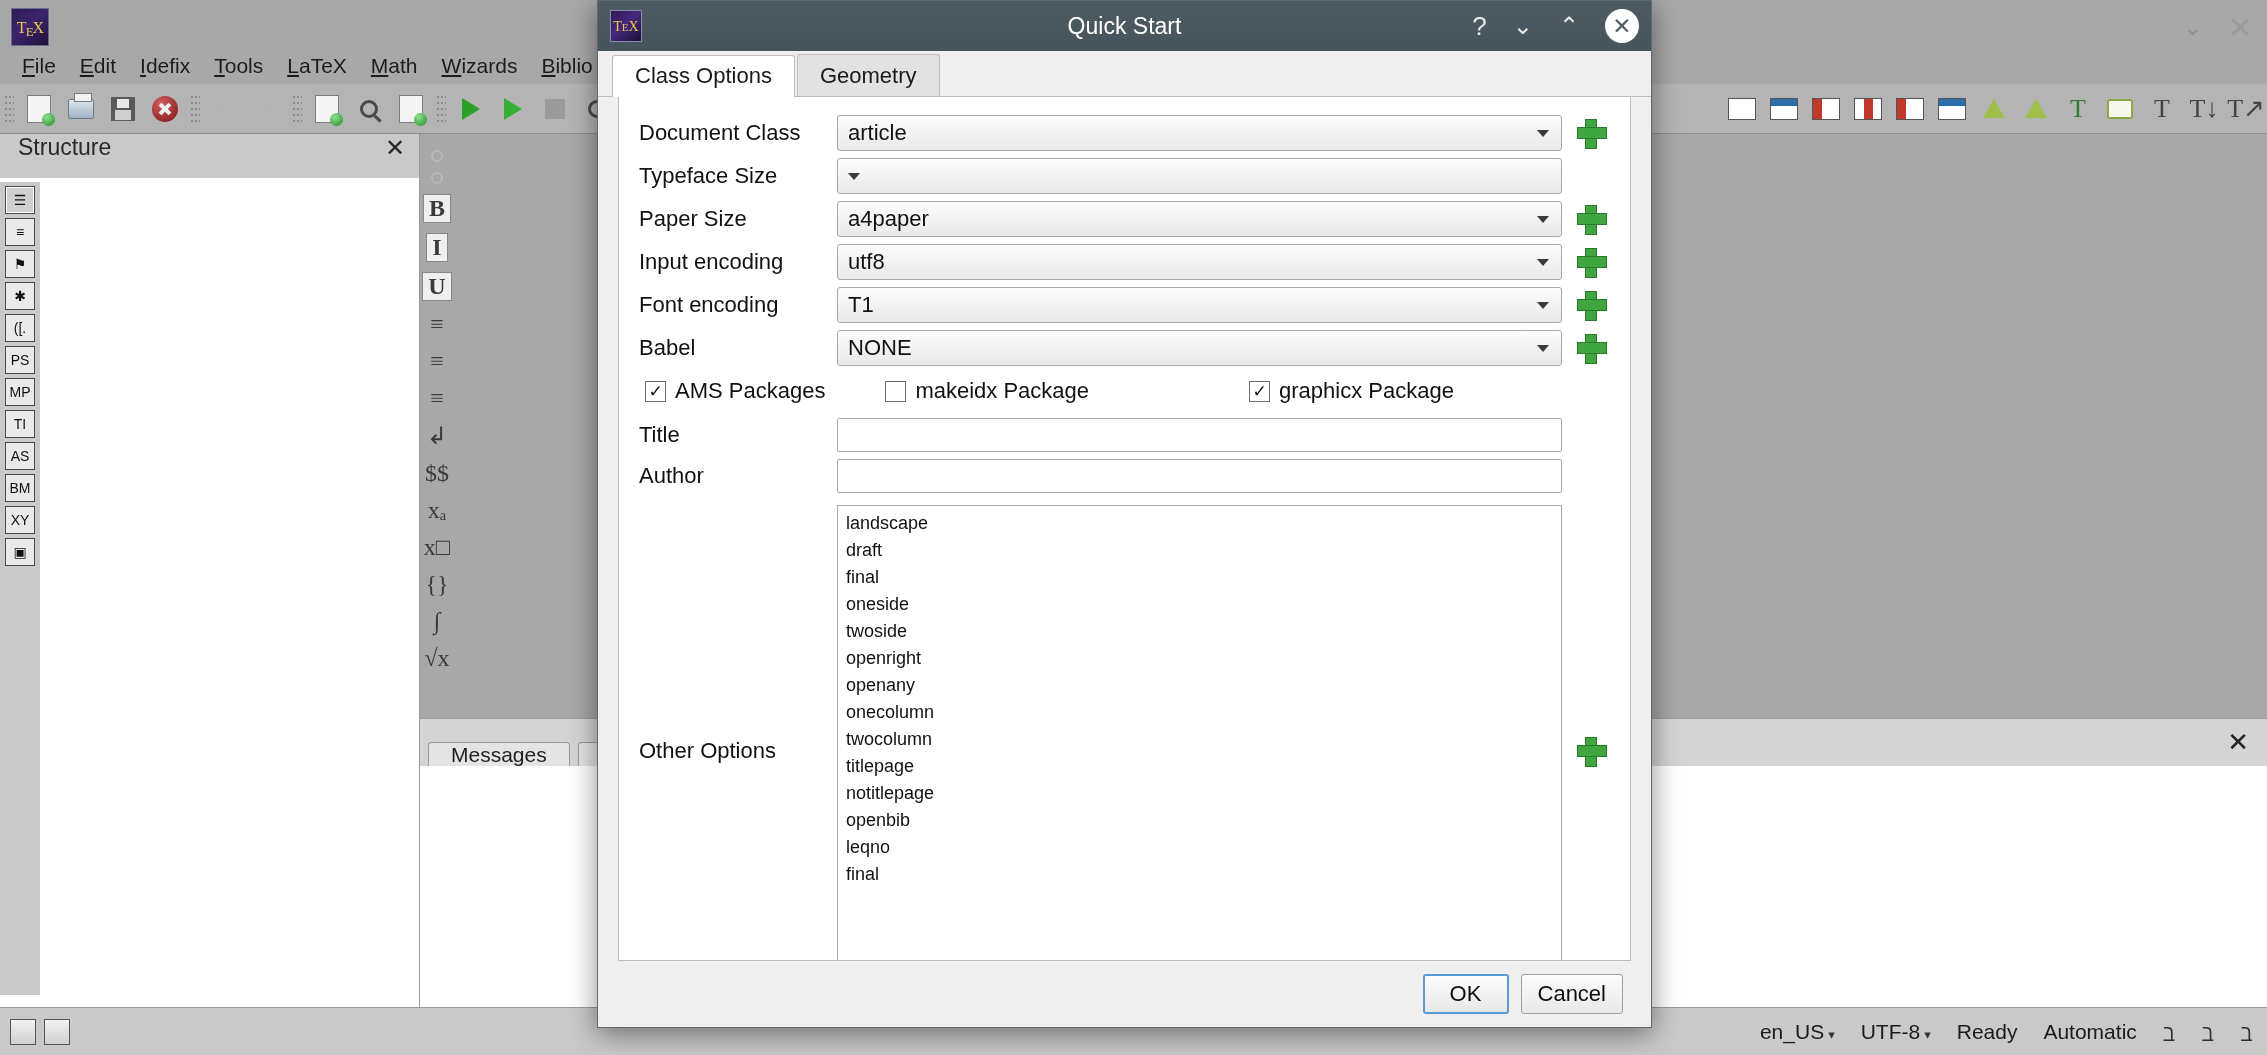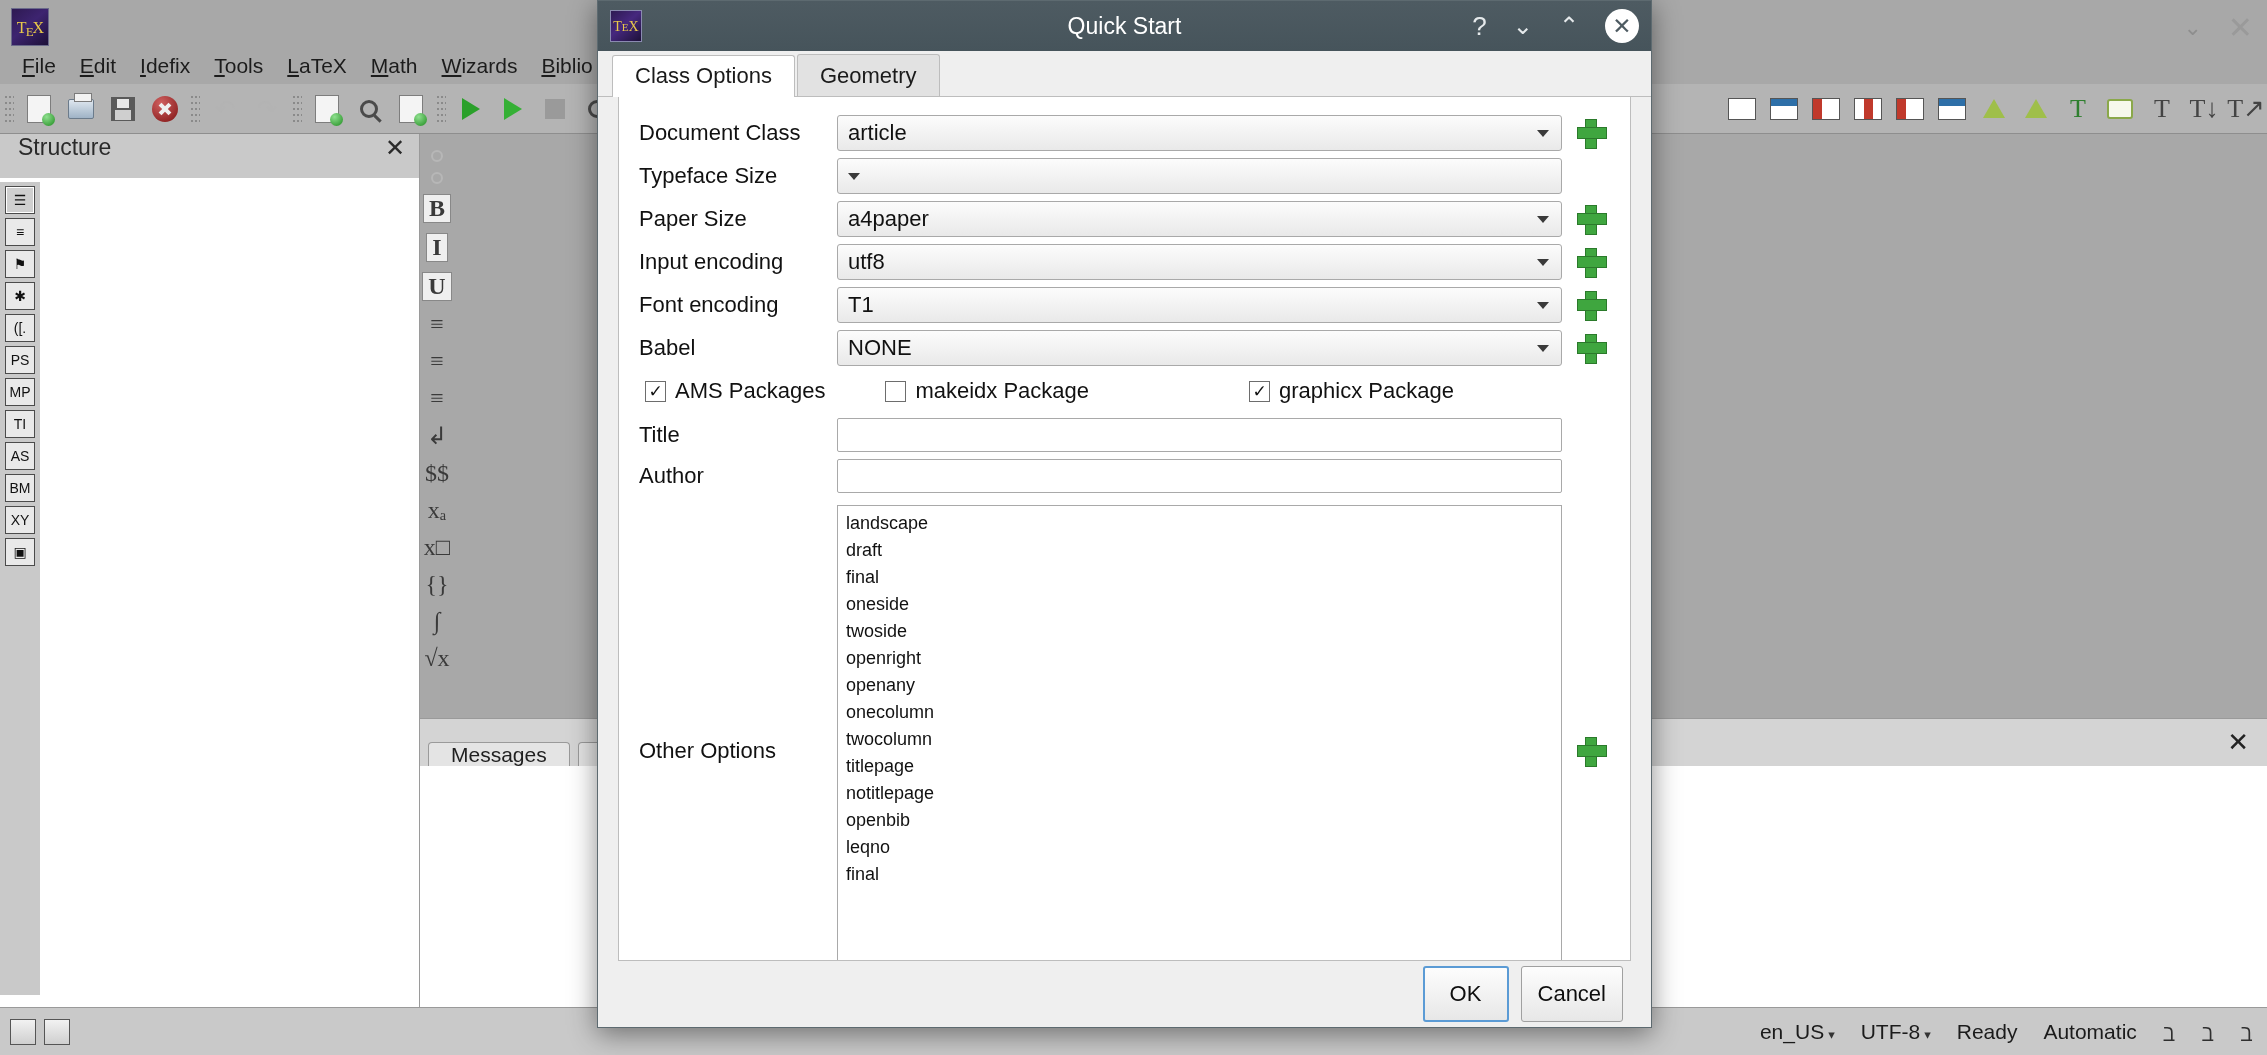--- a/index.html
+++ b/index.html
@@ -324,21 +324,21 @@
   }
 
   .dlg-footer {
     flex: 0 0 66px;
     display: flex; align-items: center; justify-content: flex-end;
     gap: 12px;
     padding: 0 28px 0 0;
     background: #efefef;
   }
   .dlg-push {
-    min-width: 86px; height: 56px;
+    min-width: 86px; height: 40px;
     border: 1px solid #a0a0a0;
     background: linear-gradient(#fdfdfd, #e7e7e7);
     border-radius: 3px;
     display: flex; align-items: center; justify-content: center;
     font-size: 22px; color: #0e0e0e;
     padding: 0 16px;
   }
   .dlg-push.focus { border: 2px solid #5b9bd5; }
 </style>
 </head>

